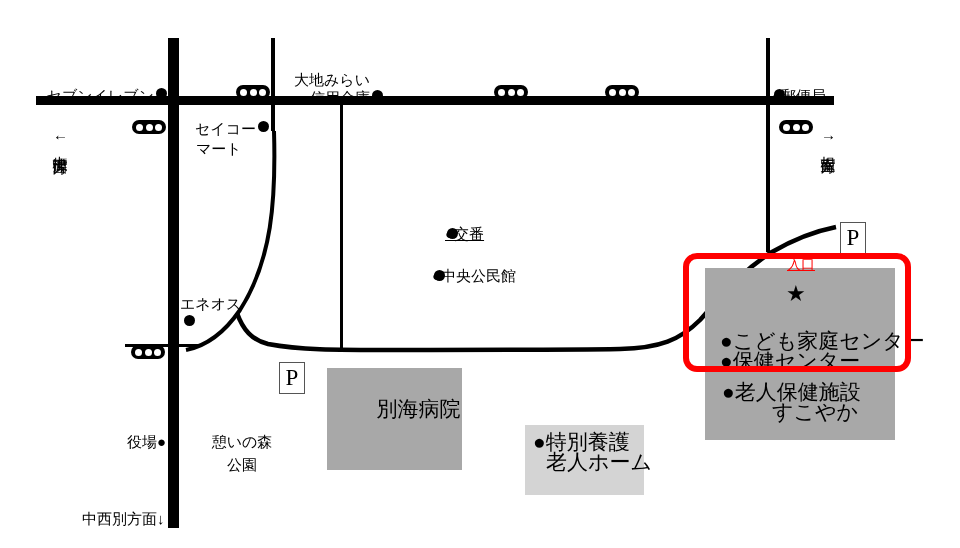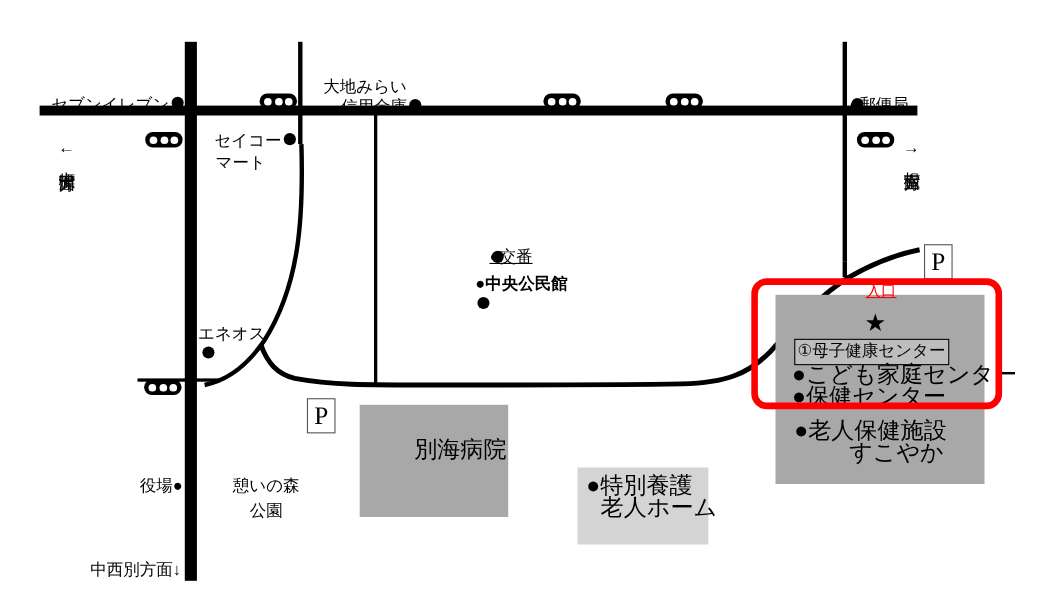--- a/index.html
+++ b/index.html
@@ -214,40 +214,39 @@
   <div class="lbl" style="left:196px; top:139px;">マート</div>
   <div class="dot" style="left:258px; top:121px;"></div>
 
   <div class="lbl vert" style="left:52px; top:126px;">←中標津方面</div>
   <div class="lbl vert" style="left:820px; top:126px;">→根室方面</div>
 
   <div class="dot" style="left:447px; top:228px;"></div>
   <div class="lbl" style="left:445px; top:224px;text-decoration:underline;">●交番</div>
 
   <div class="dot" style="left:434px; top:270px;"></div>
-  <div class="lbl" style="left:432px; top:249px;font-weight:bold;">●中央公民館</div>
+  <div class="lbl" style="left:432px; top:266px;">●中央公民館</div>
 
   <div class="lbl" style="left:180px; top:294px;">エネオス</div>
   <div class="dot" style="left:184px; top:315px;"></div>
 
   <div class="p-sign" style="left:279px; top:362px;">P</div>
   <div class="p-sign" style="left:840px; top:222px;">P</div>
 
   <div class="bldg bldg-dark" style="left:327px; top:368px; width:135px; height:102px;"></div>
   <div class="bldg-label c" style="left:327px; top:399px; width:135px; text-align:center;padding-left:24px;">別海病院</div>
 
   <div class="bldg bldg-light" style="left:525px; top:425px; width:119px; height:70px;"></div>
   <div class="bldg-label" style="left:533px; top:432px;">●特別養護</div>
   <div class="bldg-label" style="left:546px; top:452px;">老人ホーム</div>
 
   <div class="bldg bldg-dark" style="left:705px; top:268px; width:190px; height:172px;"></div>
 
   <div class="star" style="left:786px; top:283px;">★</div>
 
-  <div class="boxed-name" style="left:722px; top:308px;">①母子健康センター</div>
 
   <div class="bldg-label" style="left:720px; top:331px;">●こども家庭センター</div>
   <div class="bldg-label" style="left:720px; top:351px;">●保健センター</div>
 
   <div class="bldg-label" style="left:722px; top:382px;">●老人保健施設</div>
   <div class="bldg-label" style="left:772px; top:402px;">すこやか</div>
 
   <div class="red-box" style="left:683px; top:253px; width:228px; height:119px;"></div>
   <div class="red-text" style="left:787px; top:256px;">入口</div>
 

